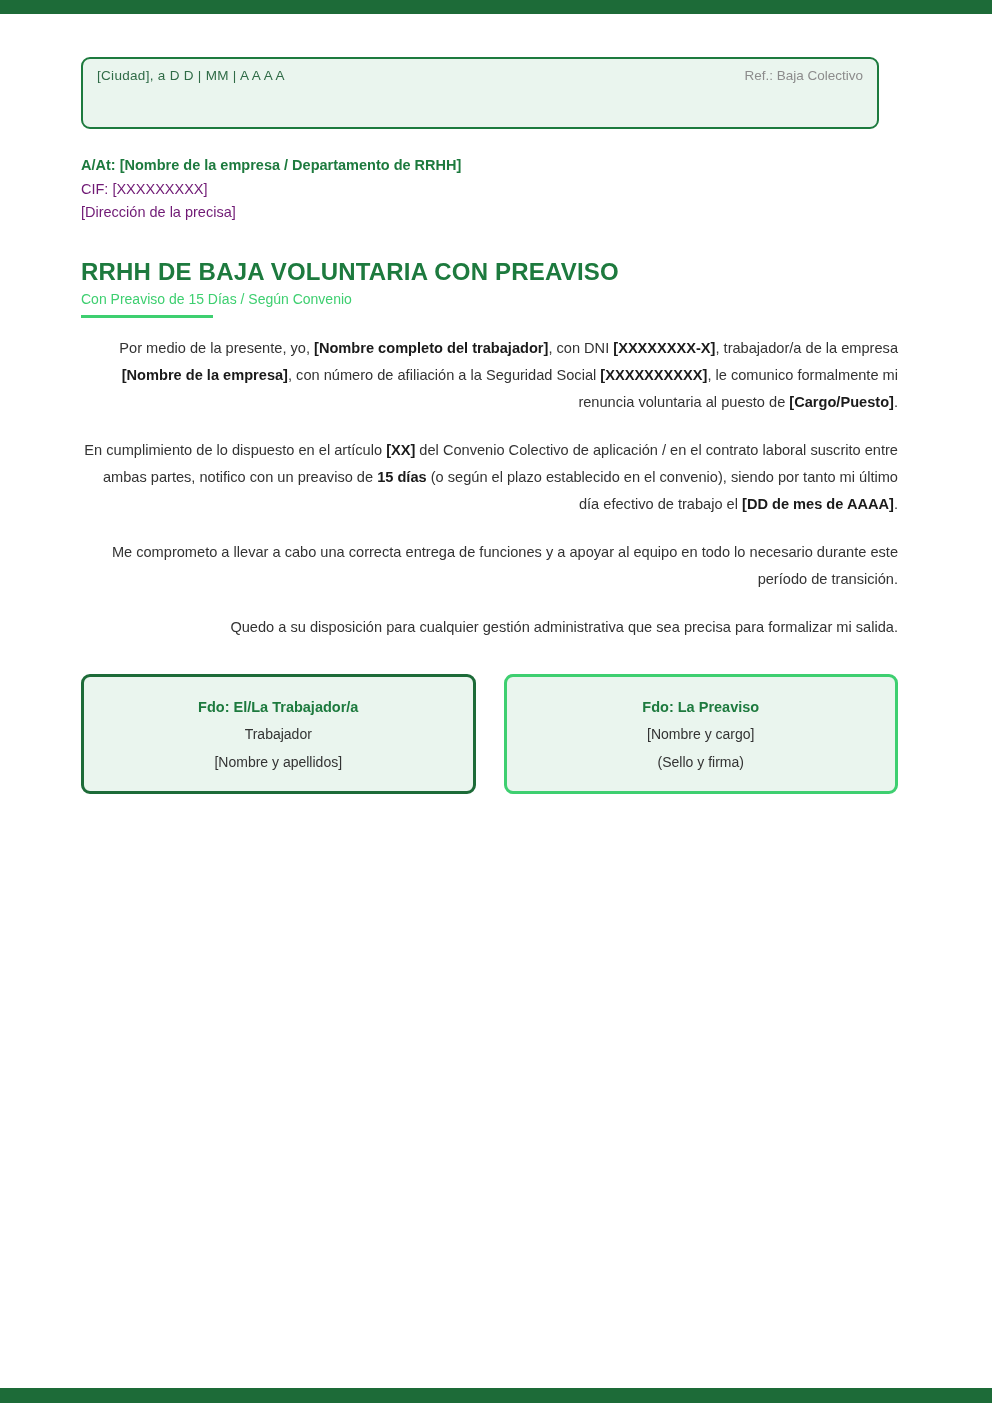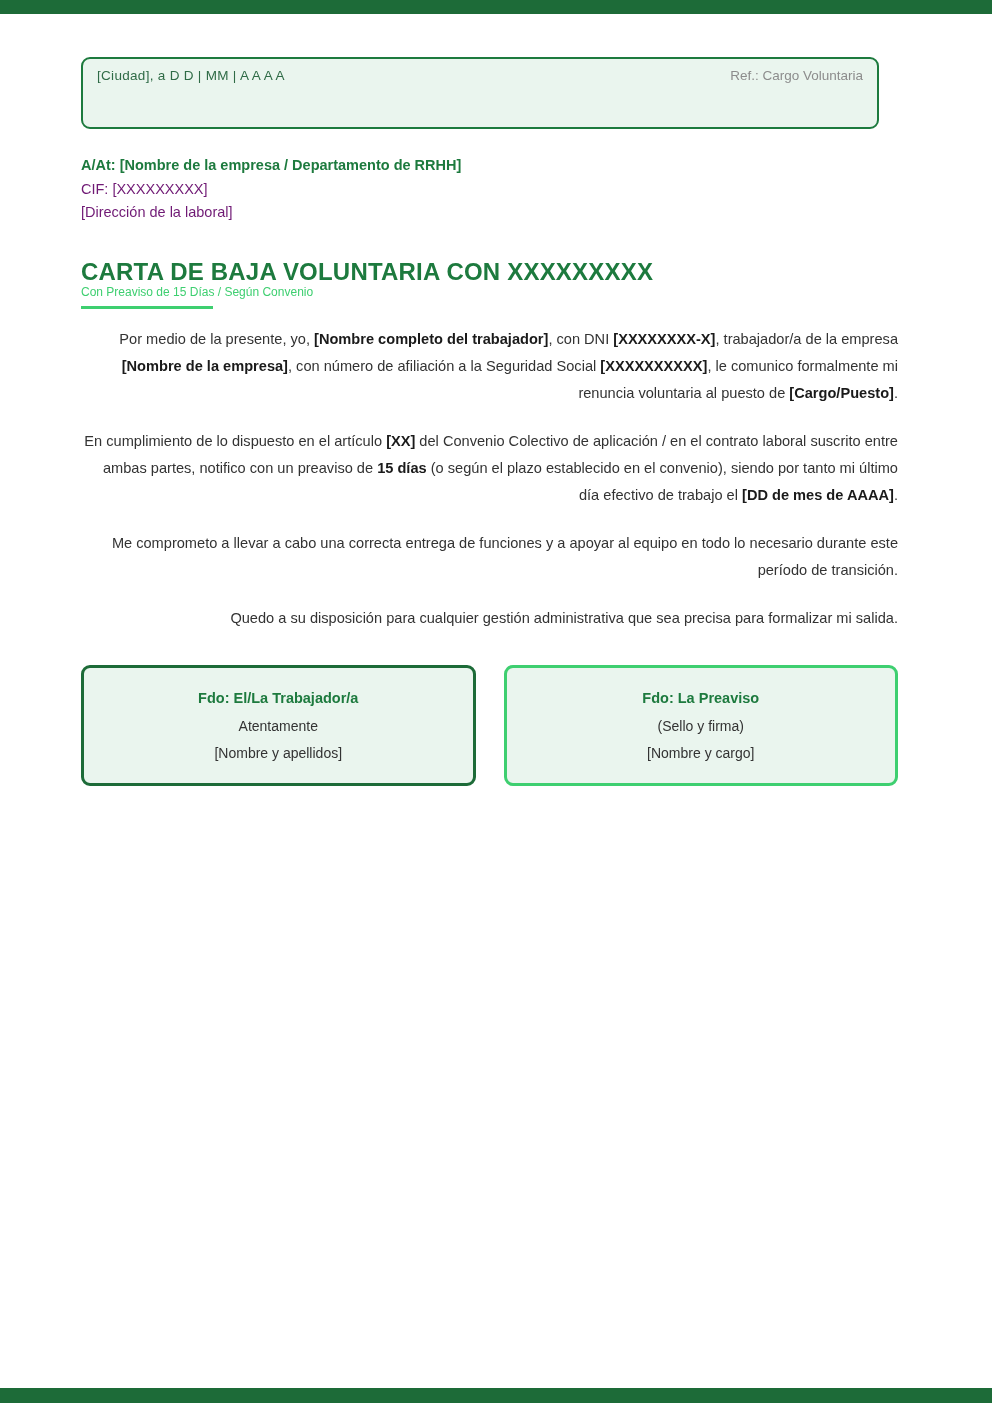--- a/index.html
+++ b/index.html
@@ -91,21 +91,22 @@
   
   .title {
     margin-top: 33px;
     font-size: 24px;
     font-weight: bold;
     color: #1d7a3e;
     letter-spacing: 0.2px;
     line-height: 1.15;
   }
   .subtitle {
-    font-size: 12px;
+    margin-top: 6px;
+    font-size: 14px;
     color: #3ecf70;
     line-height: 1.2;
   }
   .rule {
     margin-top: 7px;
     width: 132px;
     height: 3px;
     background: #3ecf70;
   }
 
@@ -157,57 +158,57 @@
 <body>
 
 <div class="page">
 
   <div class="bar-top"></div>
 
   <div class="content">
 
     <div class="meta-box">
       <div class="meta-date">[Ciudad], a D D | MM | A A A A</div>
-      <div class="meta-ref">Ref.: Cargo Voluntaria</div>
+      <div class="meta-ref">Ref.: Baja Colectivo</div>
     </div>
 
     <div class="recipient">
       <div class="to-line">A/At: [Nombre de la empresa / Departamento de RRHH]</div>
       <div class="r-line">CIF: [XXXXXXXXX]</div>
-      <div class="r-line">[Dirección de la laboral]</div>
-    </div>
-
-    <div class="title">CARTA DE BAJA VOLUNTARIA CON XXXXXXXXX</div>
+      <div class="r-line">[Dirección de la precisa]</div>
+    </div>
+
+    <div class="title">RRHH DE BAJA VOLUNTARIA CON PREAVISO</div>
     <div class="subtitle">Con Preaviso de 15 Días / Según Convenio</div>
     <div class="rule"></div>
 
     <div class="body-copy">
 
       <p class="para"><span>Por medio de la presente, yo, </span><b>[Nombre completo del trabajador]</b><span>, con DNI </span><b>[XXXXXXXX-X]</b><span>, trabajador/a de la empresa </span><b>[Nombre de la empresa]</b><span>, con número de afiliación a la Seguridad Social </span><b>[XXXXXXXXXX]</b><span>, le comunico formalmente mi renuncia voluntaria al puesto de </span><b>[Cargo/Puesto]</b><span>.</span></p>
 
       <p class="para"><span>En cumplimiento de lo dispuesto en el artículo </span><b>[XX]</b><span> del Convenio Colectivo de aplicación / en el contrato laboral suscrito entre ambas partes, notifico con un preaviso de </span><b>15 días</b><span> (o según el plazo establecido en el convenio), siendo por tanto mi último día efectivo de trabajo el </span><b>[DD de mes de AAAA]</b><span>.</span></p>
 
       <p class="para">Me comprometo a llevar a cabo una correcta entrega de funciones y a apoyar al equipo en todo lo necesario durante este período de transición.</p>
 
       <p class="para">Quedo a su disposición para cualquier gestión administrativa que sea precisa para formalizar mi salida.</p>
 
     </div>
 
     <div class="signatures">
 
       <div class="sig-box worker">
         <div class="sig-title">Fdo: El/La Trabajador/a</div>
-        <div class="sig-line">Atentamente</div>
+        <div class="sig-line">Trabajador</div>
         <div class="sig-line">[Nombre y apellidos]</div>
       </div>
 
       <div class="sig-box company">
         <div class="sig-title">Fdo: La Preaviso</div>
+        <div class="sig-line">[Nombre y cargo]</div>
         <div class="sig-line">(Sello y firma)</div>
-        <div class="sig-line">[Nombre y cargo]</div>
       </div>
 
     </div>
 
   </div>
 
   <div class="bar-bottom"></div>
 
 </div>
 

